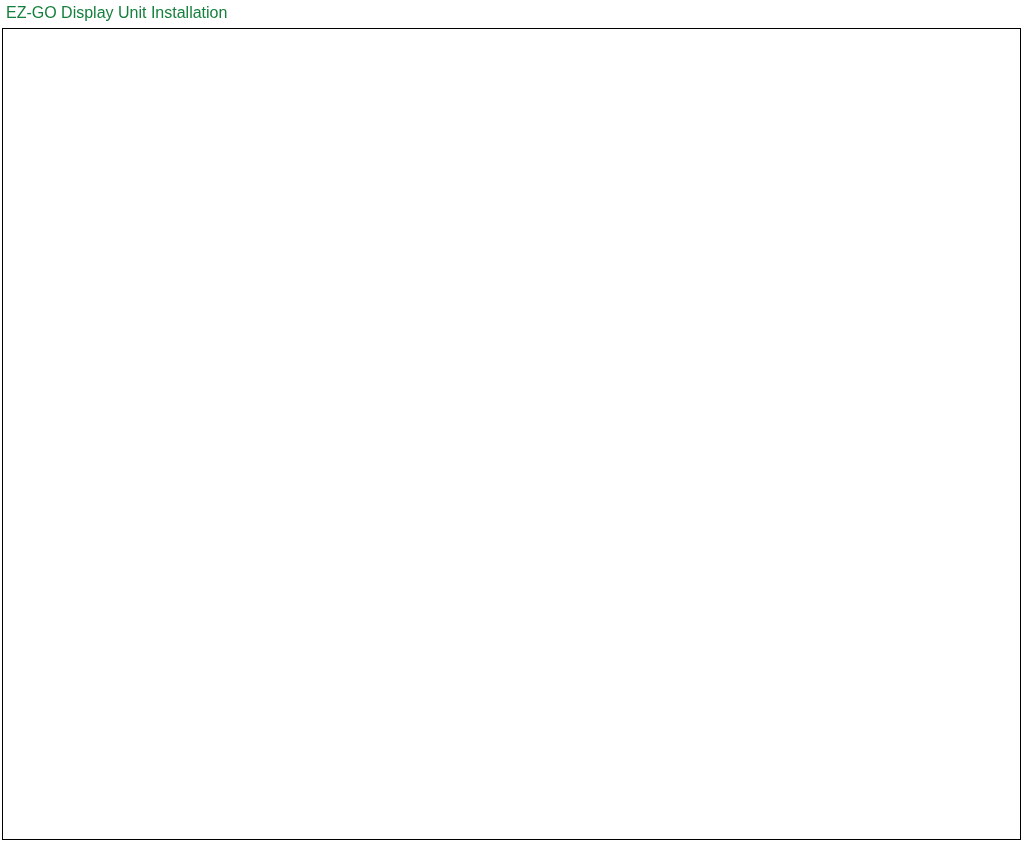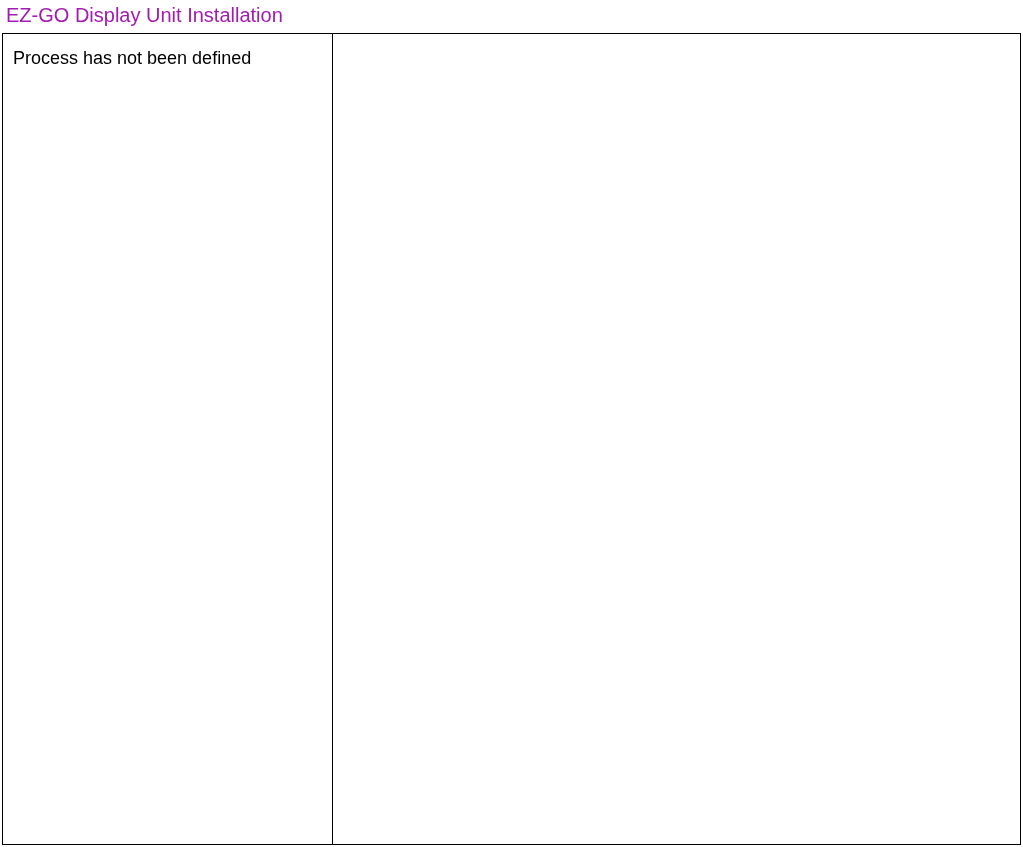--- a/index.html
+++ b/index.html
@@ -8,24 +8,24 @@
       box-sizing: border-box;
     }
     body {
       font-family: Arial, Helvetica, sans-serif;
       background: #ffffff;
       width: 1023px;
       height: 847px;
       overflow: hidden;
     }
     .page-title {
-      font-size: 20px;
+      font-size: 16px;
       font-weight: normal;
       padding: 4px 6px 6px 6px;
-      color: #a21caf;
+      color: #15803d;
     }
     .content-frame {
       display: flex;
       border: 1px solid #000000;
       margin: 0 2px;
       height: 812px;
     }
     .left-panel {
       width: 330px;
       border-right: 1px solid #000000;
@@ -38,17 +38,14 @@
     .right-panel {
       flex: 1;
     }
   </style>
 </head>
 <body>
 
 <div class="page-title">EZ-GO Display Unit Installation</div>
 
 <div class="content-frame">
-  <div class="left-panel">
-    <div class="left-panel-text">Process has not been defined</div>
-  </div>
   <div class="right-panel"></div>
 </div>
 
 </body></html>

